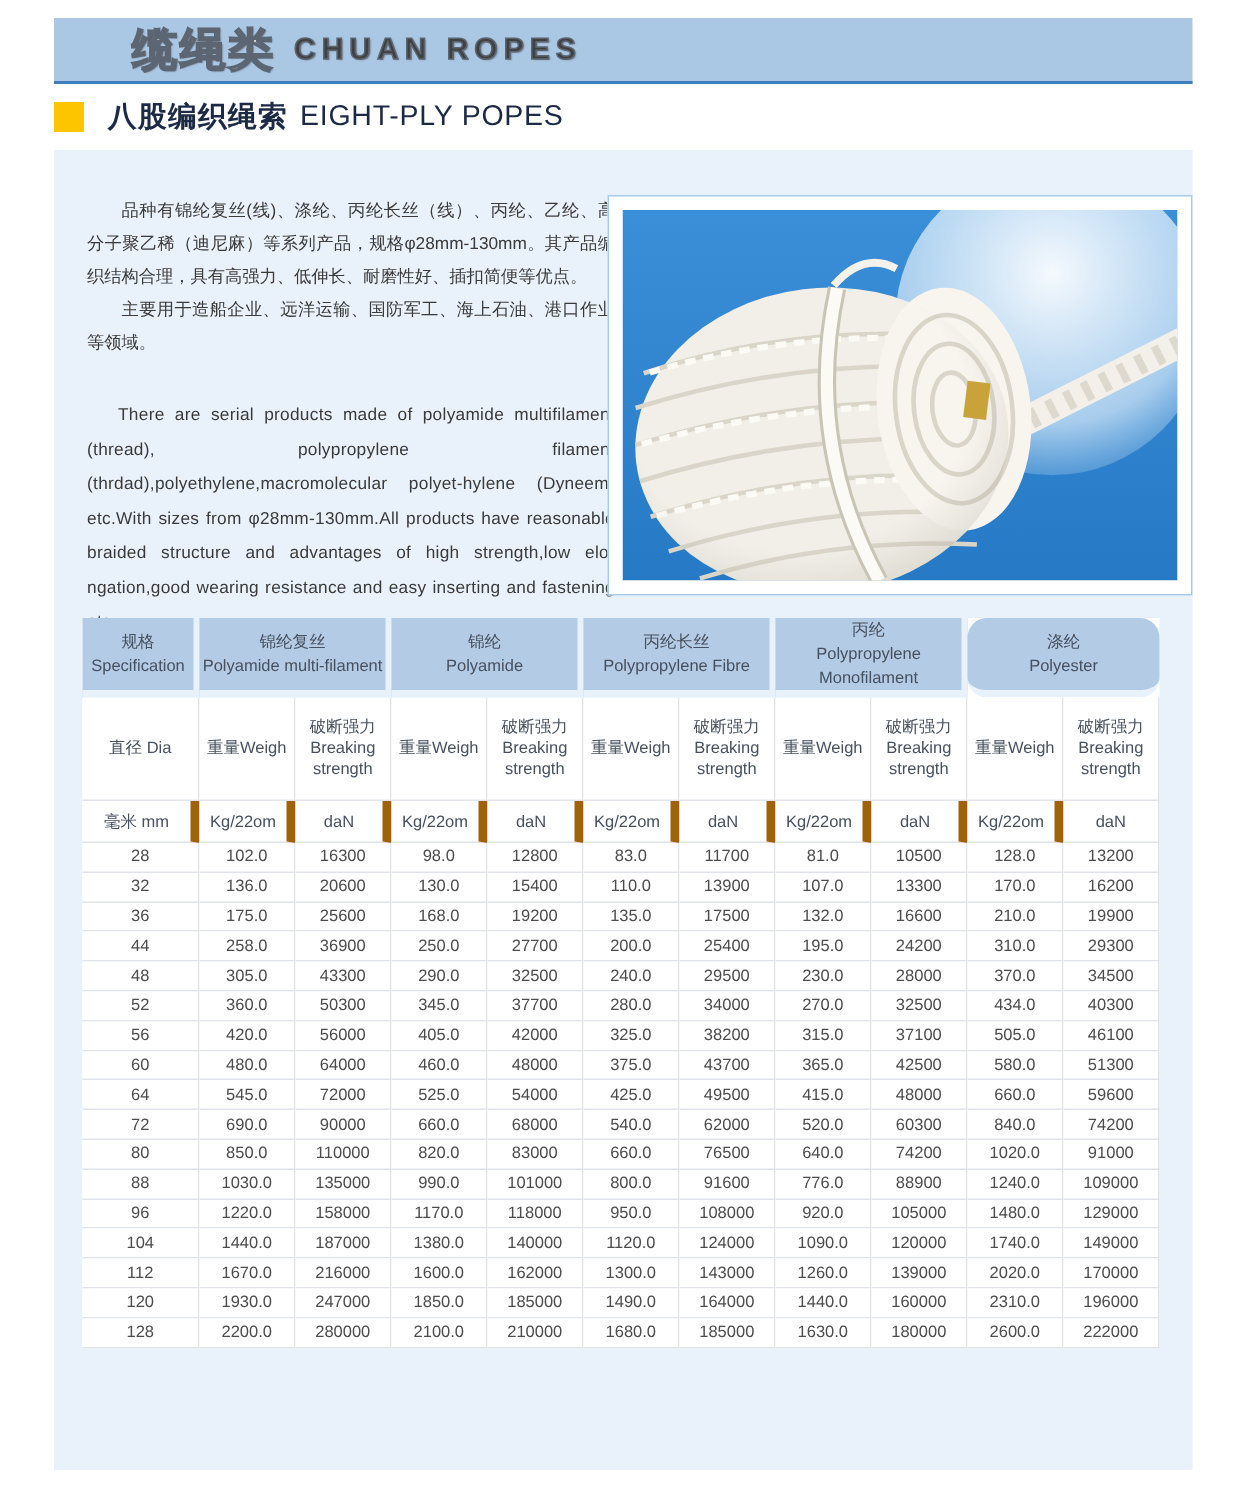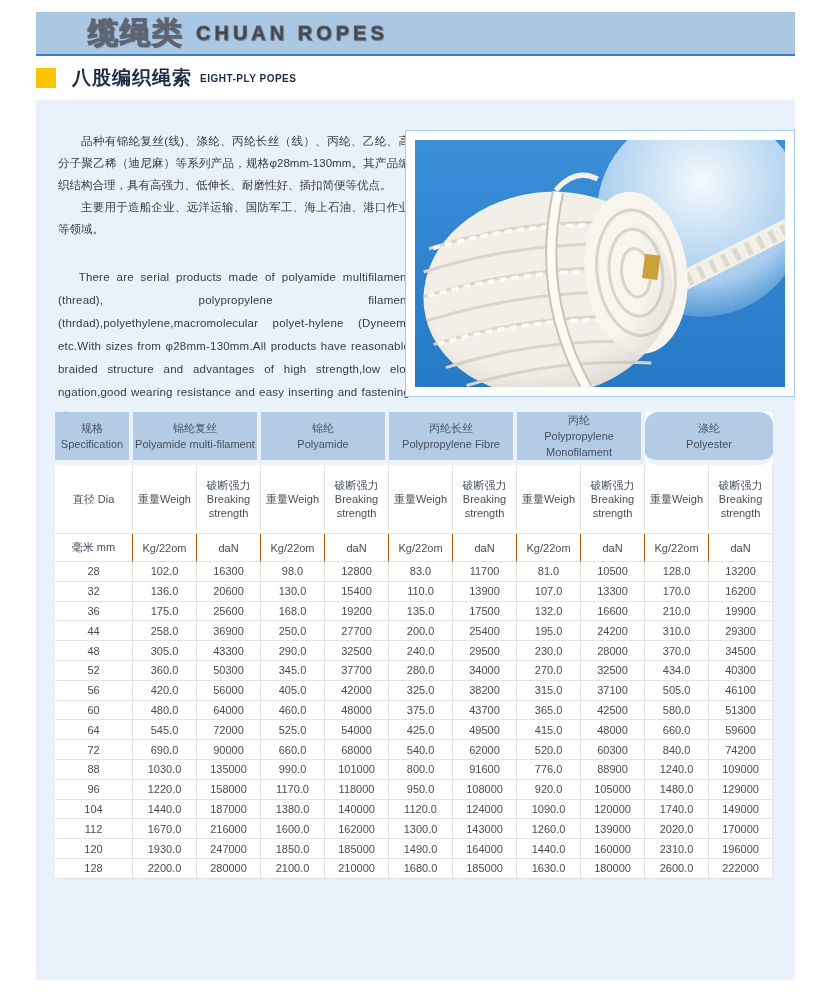--- a/index.html
+++ b/index.html
@@ -13,21 +13,21 @@
   .title-zh{font-size:30px;font-weight:bold;color:#ffffff;letter-spacing:2px;
             -webkit-text-stroke:1.2px #5c6672;text-shadow:1px 1px 1px #7a8494;}
   .title-en{font-size:20px;font-weight:bold;color:#404040;letter-spacing:4px;margin-left:12px;
             -webkit-text-stroke:1px #5c6672;text-shadow:1px 1px 1px #7a8494;}
 
   
   .sub-header{position:absolute;left:36px;top:64px;width:759px;height:28px;
               display:flex;align-items:center;}
   .bullet{width:20px;height:20px;background:#fdc500;flex:0 0 auto;}
   .sub-zh{font-size:19px;font-weight:bold;color:#1c2a45;margin-left:16px;letter-spacing:1px;text-align:center;}
-  .sub-en{font-size:10px;font-weight:bold;color:#1c2a45;margin-left:8px;letter-spacing:0.5px;}
+  .sub-en{font-size:19px;font-weight:normal;color:#1c2a45;margin-left:8px;letter-spacing:0.5px;}
 
   
   .content{position:absolute;left:36px;top:100px;width:759px;height:880px;background:#e9f1fb;}
 
   
   .intro-text{position:absolute;left:22px;top:30px;width:352px;color:#3a3a3a;}
   .intro-text p{margin:0;text-align:justify;}
   .intro-text p.zh{font-size:11.5px;line-height:22px;text-indent:2em;}
   .intro-text p.zh2{margin-top:0;}
   .intro-text p.en{font-size:11.5px;line-height:23px;text-indent:1.8em;letter-spacing:0.2px;}
@@ -43,21 +43,21 @@
   table.spec{border-collapse:separate;border-spacing:0;table-layout:fixed;width:718px;
              background:#ffffff;}
   table.spec th,table.spec td{box-sizing:border-box;text-align:center;vertical-align:middle;
              font-weight:normal;padding:0;}
   tr.h1 th{background:#b3cbe5;height:46px;color:#47505e;font-size:11px;line-height:16px;
            border-right:4px solid #e9f1fb;border-bottom:5px solid #e9f1fb;}
   tr.h1 th:last-child{border-right:none;border-radius:13px;}
   tr.h2 td{height:69px;background:#ffffff;color:#47505e;font-size:11px;line-height:14px;
            border-right:1px solid #e0e4ea;border-bottom:1px solid #e0e4ea;}
   tr.hu td{height:28px;background:#ffffff;color:#47505e;font-size:11px;
-           border-right:1px solid #a16207;border-bottom:1px solid #e0e4ea;}
+           border-right:6px solid #a16207;border-bottom:1px solid #e0e4ea;}
   tr.data td{height:19.8px;background:#ffffff;color:#4c4c4c;font-size:11px;
            border-right:1px solid #e0e4ea;border-bottom:1px solid #e0e4ea;}
   tr.h2 td:last-child,tr.hu td:last-child,tr.data td:last-child{border-right:1px solid #e0e4ea;}
   .grp-zh{display:block;}
   .grp-en{display:block;}
 </style>
 </head>
 <body>
 
 <div class="page">
@@ -350,20 +350,33 @@
               <td>660.0</td>
               <td>68000</td>
               <td>540.0</td>
               <td>62000</td>
               <td>520.0</td>
               <td>60300</td>
               <td>840.0</td>
               <td>74200</td>
             </tr>
             <tr class="data">
+              <td>80</td>
+              <td>850.0</td>
+              <td>110000</td>
+              <td>820.0</td>
+              <td>83000</td>
+              <td>660.0</td>
+              <td>76500</td>
+              <td>640.0</td>
+              <td>74200</td>
+              <td>1020.0</td>
+              <td>91000</td>
+            </tr>
+            <tr class="data">
               <td>88</td>
               <td>1030.0</td>
               <td>135000</td>
               <td>990.0</td>
               <td>101000</td>
               <td>800.0</td>
               <td>91600</td>
               <td>776.0</td>
               <td>88900</td>
               <td>1240.0</td>

